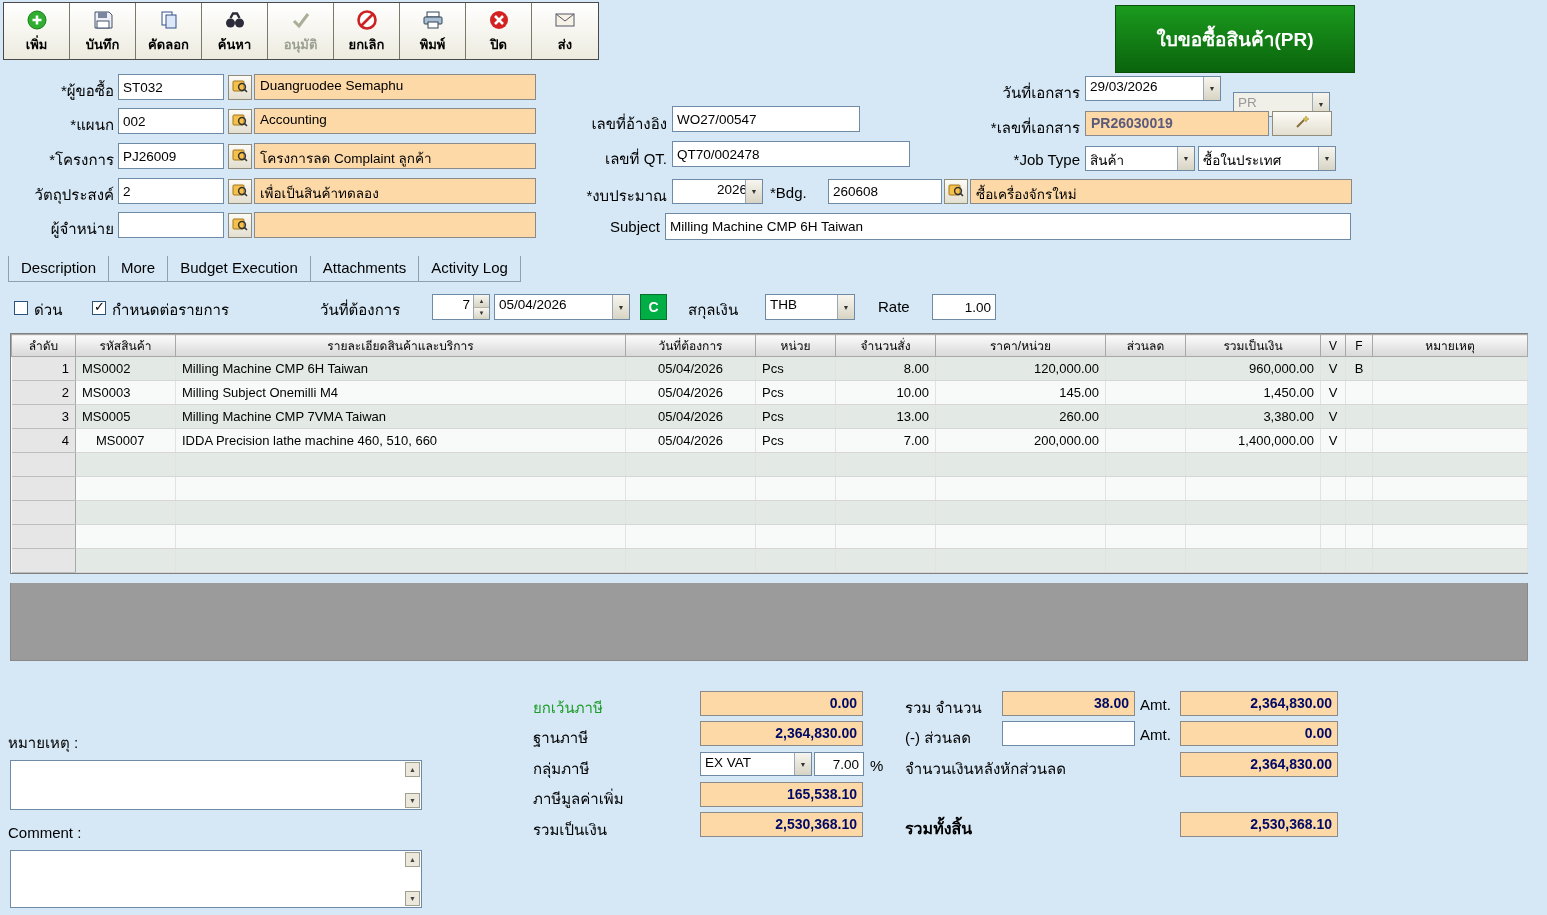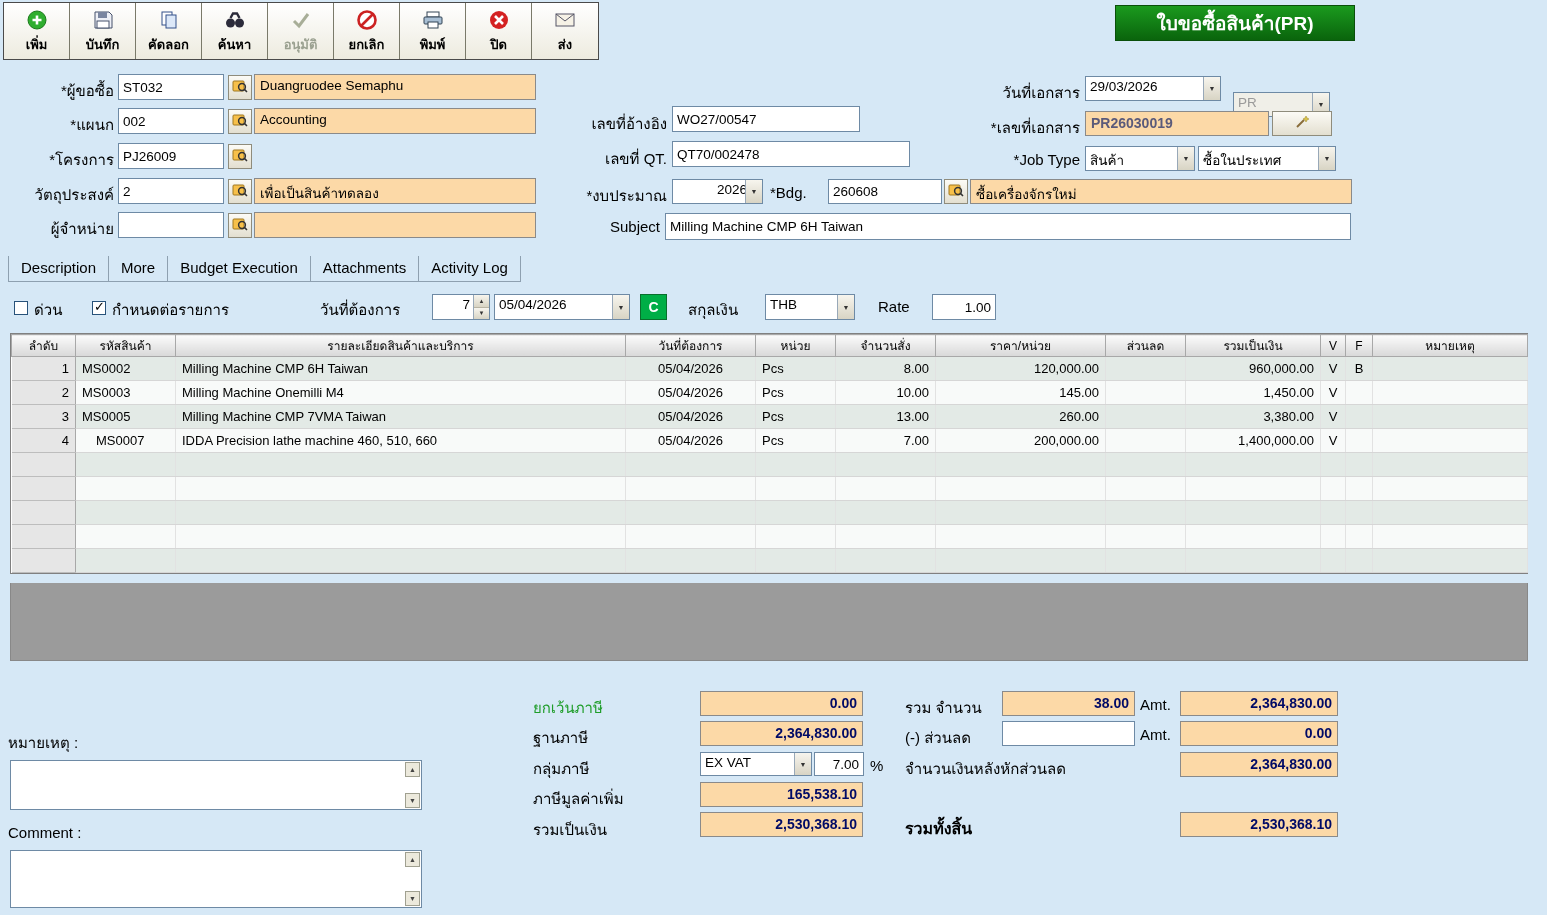--- a/index.html
+++ b/index.html
@@ -3,21 +3,21 @@
 <meta charset="utf-8">
 <style>
 *{box-sizing:border-box;margin:0;padding:0;}
 body{font-family:"Liberation Sans","DejaVu Sans",sans-serif;background:#d6e8f6;}
 .window{position:relative;width:1547px;height:915px;background:#d6e8f6;font-size:13px;color:#000;overflow:hidden;}
 
 .toolbar{position:absolute;left:3px;top:2px;display:flex;border:1px solid #4a4a4a;background:#fff;}
 .tbtn{width:66px;height:56px;background:linear-gradient(#ffffff,#edebdf);border:none;border-right:1px solid #7a7a6a;display:flex;flex-direction:column;align-items:center;justify-content:center;gap:2px;font-family:inherit;font-size:13px;font-weight:bold;cursor:pointer;color:#000;}
 .tbtn:last-child{border-right:none;}
 .tbtn.disabled{color:#9aa090;}
-.title-banner{position:absolute;left:1115px;top:5px;width:240px;height:36px;background:linear-gradient(#1b9a1e,#0a640c);border:1px solid #0a4f0a;color:#fff;font-size:19px;font-weight:bold;display:flex;align-items:center;justify-content:center;}
+.title-banner{position:absolute;left:1115px;top:5px;width:240px;height:68px;background:linear-gradient(#1b9a1e,#0a640c);border:1px solid #0a4f0a;color:#fff;font-size:19px;font-weight:bold;display:flex;align-items:center;justify-content:center;}
 
 .lbl{position:absolute;font-size:15px;white-space:nowrap;}
 .lbl-r{text-align:right;}
 .inp{position:absolute;background:#fff;border:1px solid #6e8aa5;font-size:13.5px;padding:0 4px;font-family:inherit;outline:none;color:#000;}
 .inp.num{text-align:right;}
 .disp{position:absolute;border:1px solid #8a8a8a;background:#fcd9a7;font-size:13.5px;padding:3px 5px;white-space:nowrap;overflow:hidden;}
 .disp.num{text-align:right;font-weight:bold;color:#000a66;font-size:14px;}
 .disp.docno{font-weight:bold;color:#5a5a7a;font-size:14px;}
 .lk{position:absolute;width:24px;height:25px;background:linear-gradient(#fcfbf6,#e3dfd0);border:1px solid #8f8c7c;display:flex;align-items:center;justify-content:center;cursor:pointer;}
 .dd{position:absolute;background:#fff;border:1px solid #6e8aa5;display:flex;font-size:13.5px;}
@@ -172,20 +172,21 @@
 
   <div class="lbl lbl-r" style="left:2px;top:148px;width:112px;">*โครงการ</div>
   <input class="inp" style="left: 118px; top: 143px; width: 106px; height: 26px;" value="PJ26009">
   <div class="lk" style="left:228px;top:144px;">
       <span><svg width="16" height="16">
           <rect x="1" y="3" width="11" height="10" rx="1" fill="#f7c04a" stroke="#a07820"></rect>
           <circle cx="10" cy="9" r="3.4" fill="none" stroke="#333" stroke-width="1.5"></circle>
           <line x1="12.4" y1="11.4" x2="15" y2="14" stroke="#333" stroke-width="1.5"></line>
         </svg></span>
     </div>
+  <div class="disp" style="left:254px;top:143px;width:282px;height:26px;">โครงการลด Complaint ลูกค้า</div>
 
   <div class="lbl lbl-r" style="left:2px;top:183px;width:112px;">วัตถุประสงค์</div>
   <input class="inp" style="left: 118px; top: 178px; width: 106px; height: 26px;" value="2">
   <div class="lk" style="left:228px;top:179px;">
       <span><svg width="16" height="16">
           <rect x="1" y="3" width="11" height="10" rx="1" fill="#f7c04a" stroke="#a07820"></rect>
           <circle cx="10" cy="9" r="3.4" fill="none" stroke="#333" stroke-width="1.5"></circle>
           <line x1="12.4" y1="11.4" x2="15" y2="14" stroke="#333" stroke-width="1.5"></line>
         </svg></span>
     </div>
@@ -322,21 +323,21 @@
             <td style="text-align: right;">120,000.00</td>
             <td style="text-align: right;"></td>
             <td style="text-align: right;">960,000.00</td>
             <td style="text-align: center;">V</td>
             <td style="text-align: center;">B</td>
             <td style="text-align: left;"></td>
           </tr>
           <tr class="plain">
             <td class="rowhead" style="text-align: right;">2</td>
             <td style="text-align: left;">MS0003</td>
-            <td style="text-align: left;">Milling Machine Onemilli M4</td>
+            <td style="text-align: left;">Milling Subject Onemilli M4</td>
             <td style="text-align: center;">05/04/2026</td>
             <td style="text-align: left;">Pcs</td>
             <td style="text-align: right;">10.00</td>
             <td style="text-align: right;">145.00</td>
             <td style="text-align: right;"></td>
             <td style="text-align: right;">1,450.00</td>
             <td style="text-align: center;">V</td>
             <td style="text-align: center;"></td>
             <td style="text-align: left;"></td>
           </tr>

